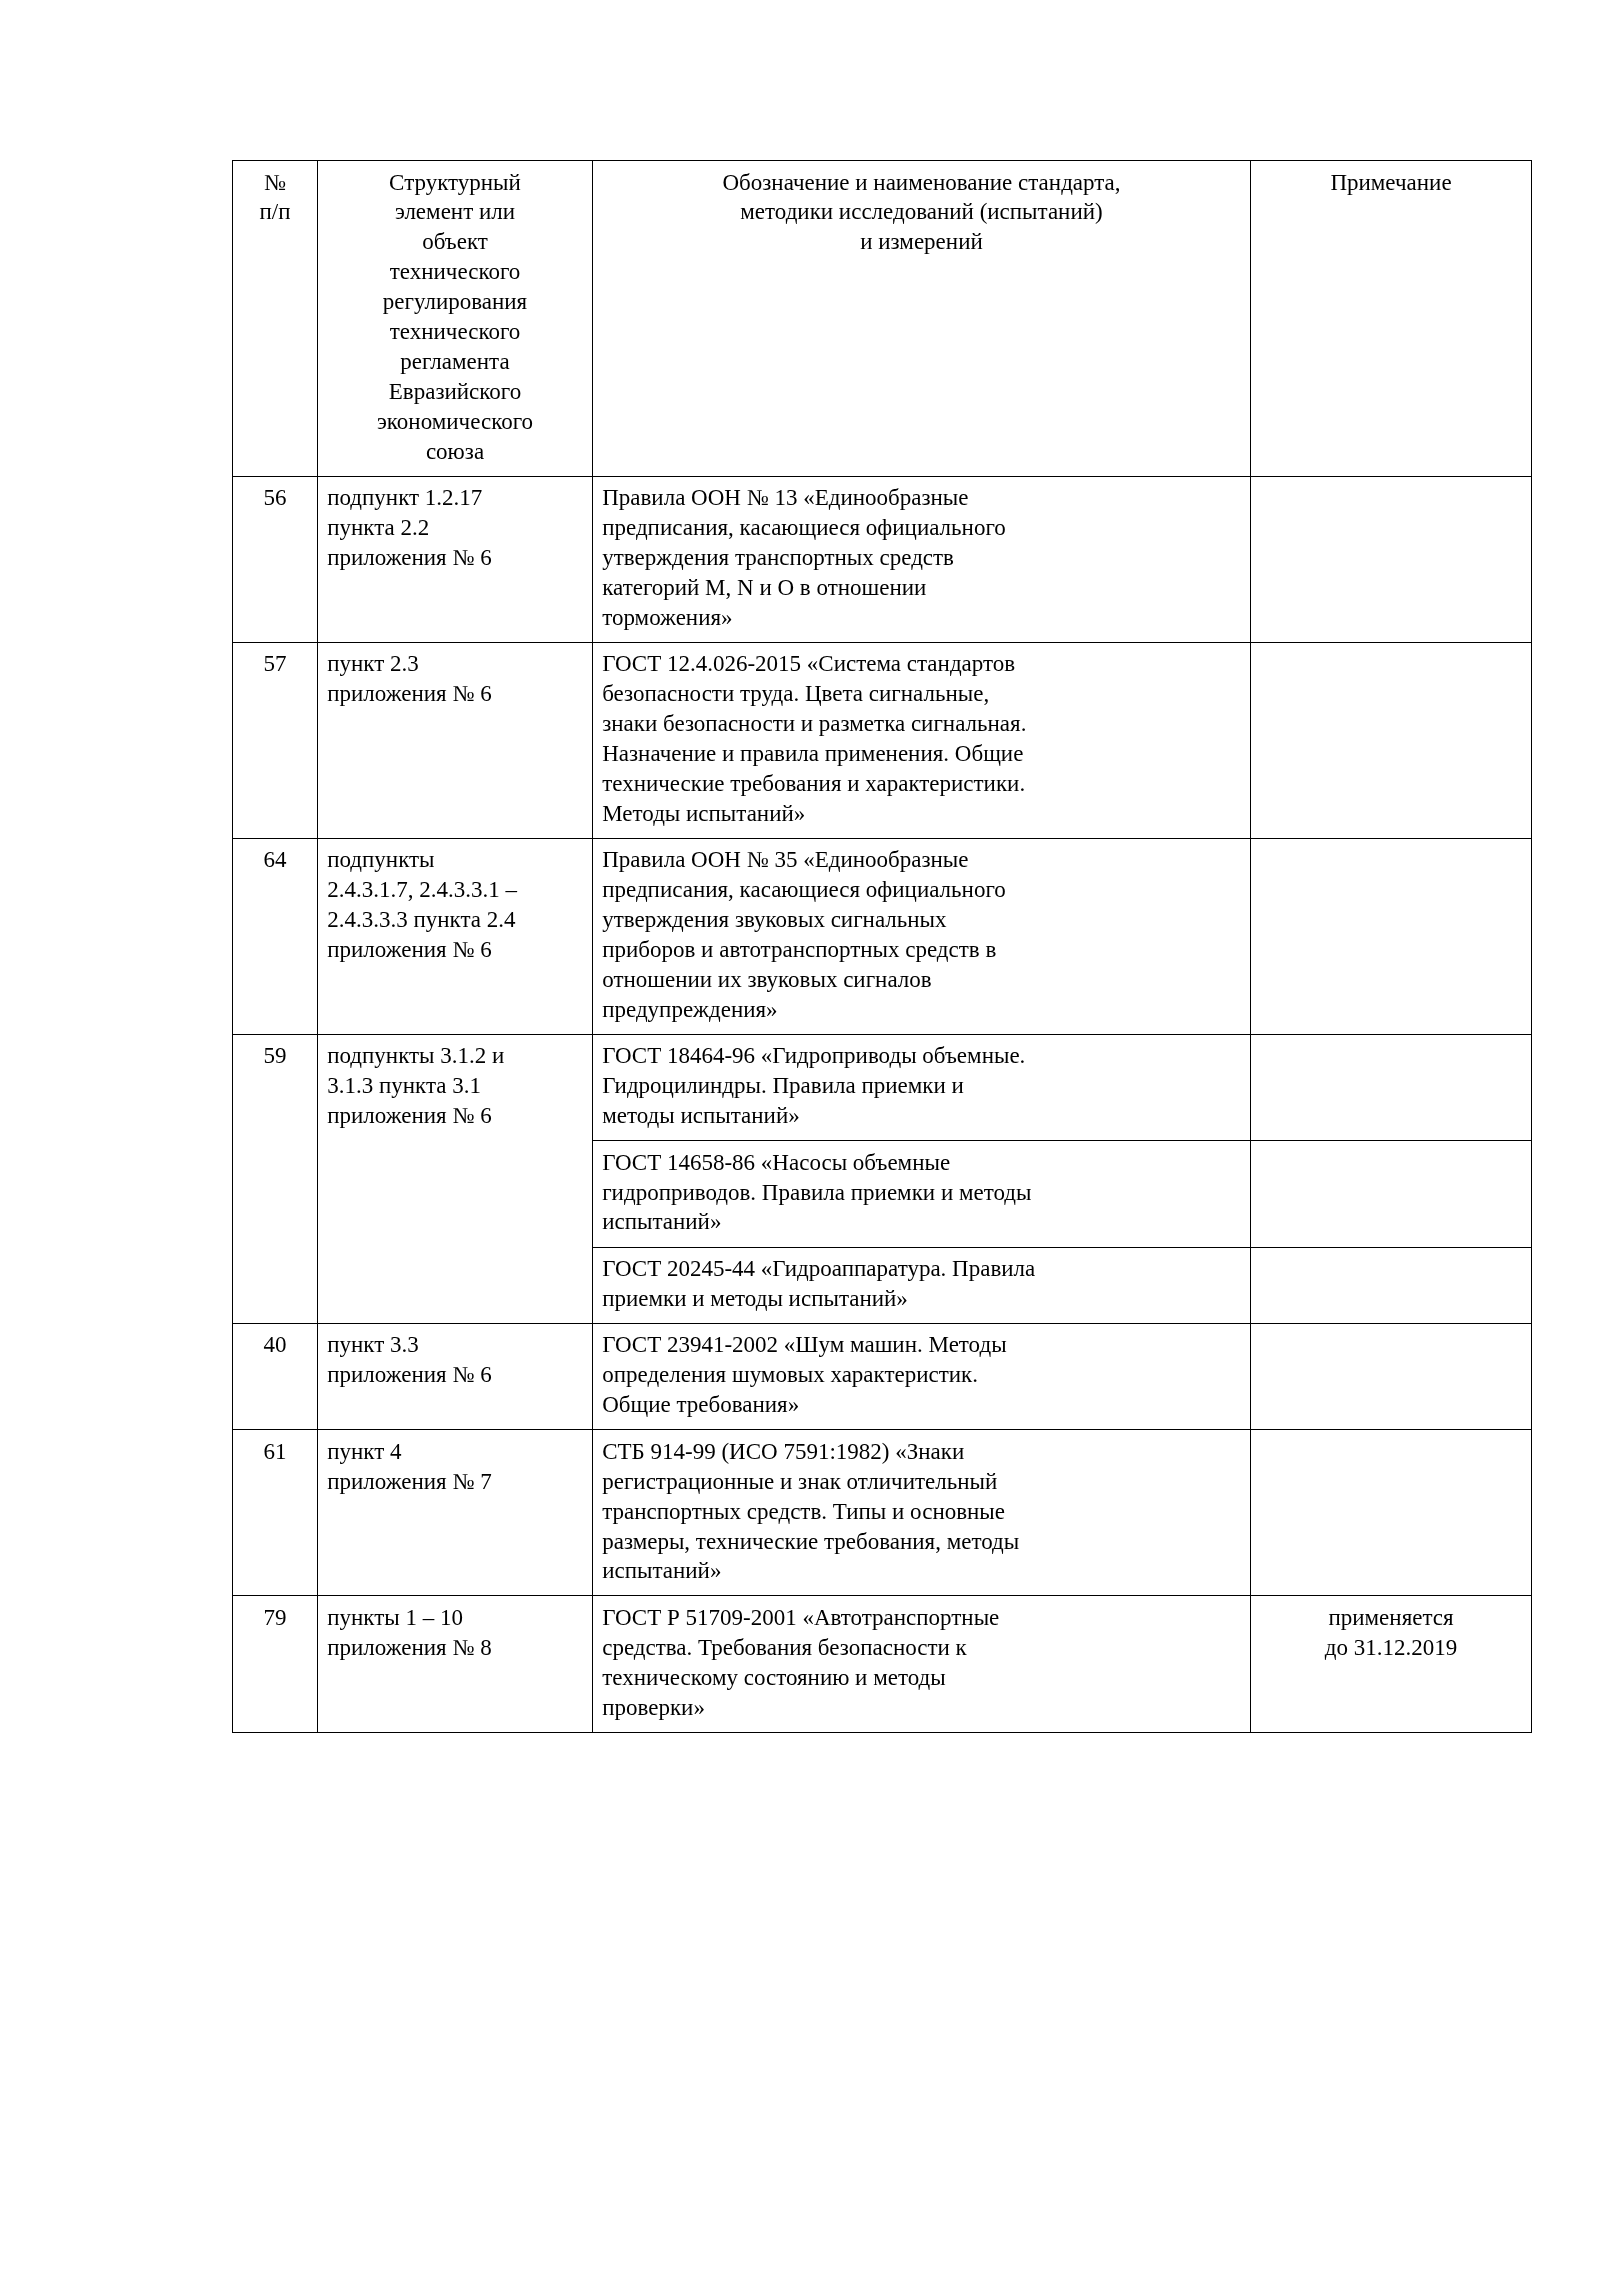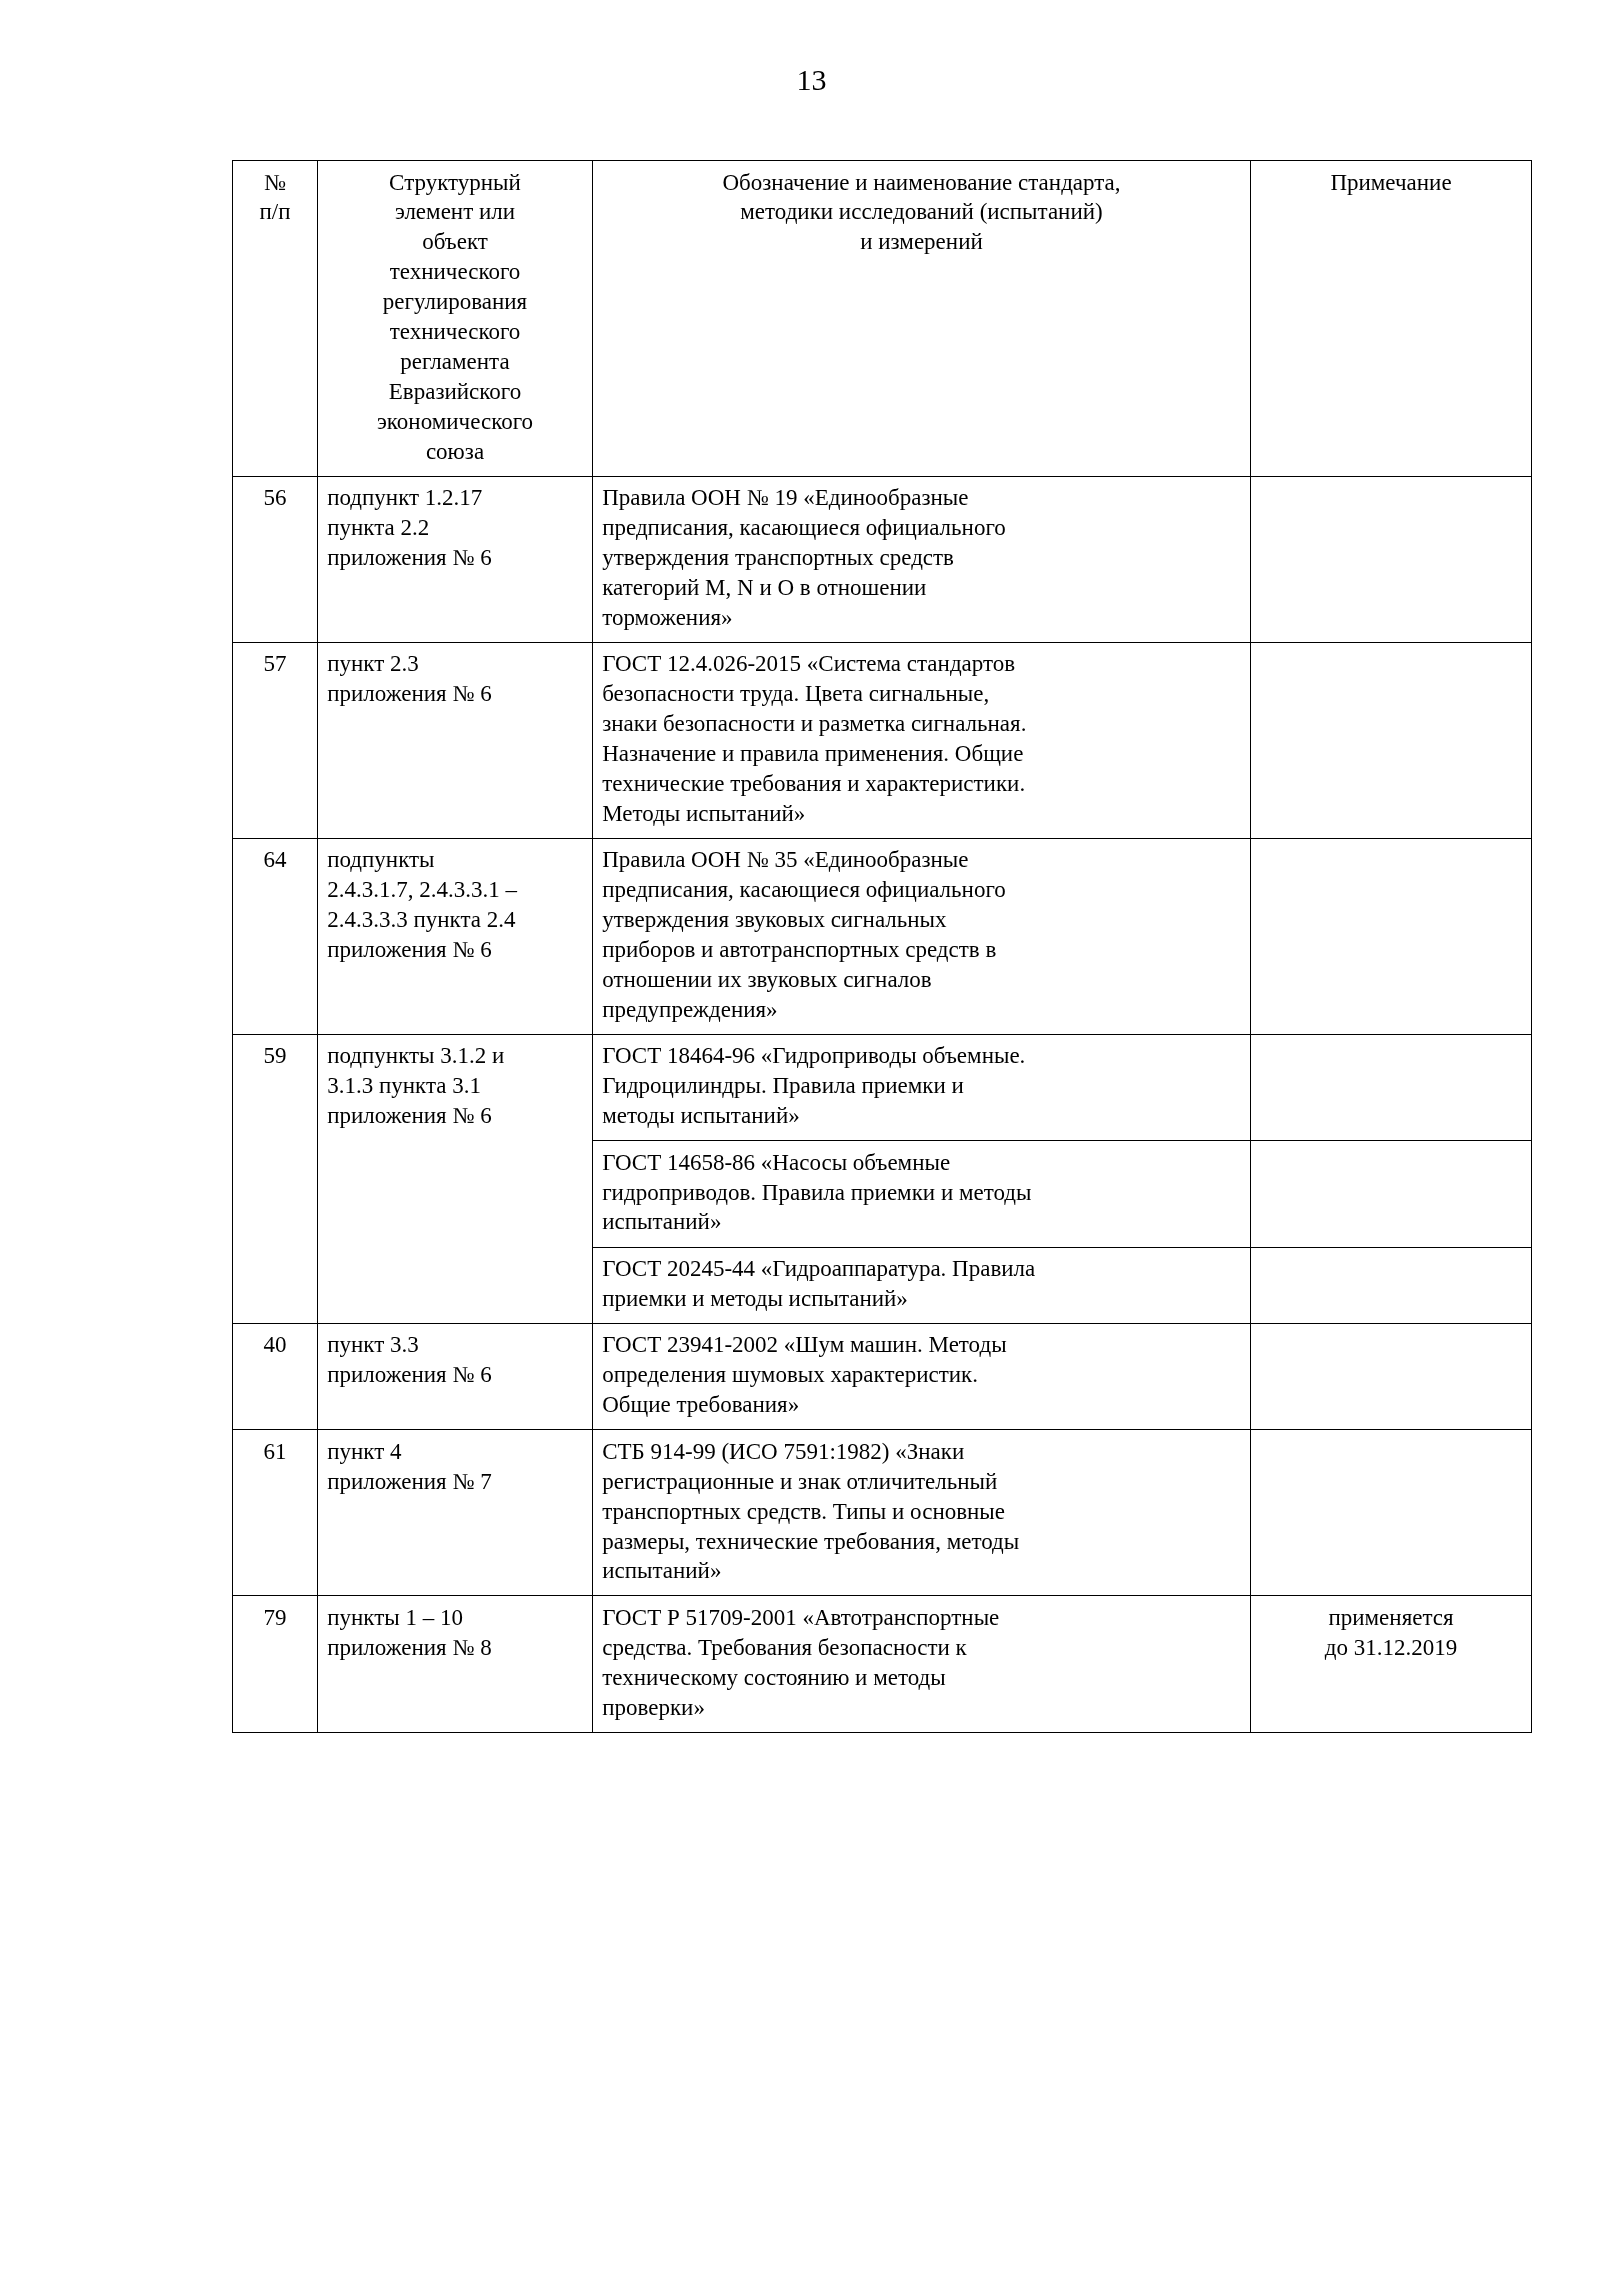--- a/index.html
+++ b/index.html
@@ -77,21 +77,20 @@
   .hdr-note .cell-text {
     white-space: pre-line;
   }
   .pad-bottom-big { padding-bottom: 30px; }
 </style>
 </head>
 <body>
 
 <div class="page">
 
-  <div class="page-number">13</div>
 
   <div class="table-wrap">
     <table class="doc-table">
       <colgroup>
         <col class="c-num">
         <col class="c-elem">
         <col class="c-std">
         <col class="c-note">
       </colgroup>
       <thead>
@@ -127,21 +126,21 @@
         <tr>
           <td class="num-cell pad-bottom-big">
               <div class="cell-text">56</div>
             </td>
           <td class="pad-bottom-big">
               <div class="cell-text">подпункт 1.2.17
 пункта 2.2
 приложения № 6</div>
             </td>
           <td class="pad-bottom-big">
-              <div class="cell-text">Правила ООН № 19 «Единообразные
+              <div class="cell-text">Правила ООН № 13 «Единообразные
 предписания, касающиеся официального
 утверждения транспортных средств
 категорий M, N и O в отношении
 торможения»</div>
             </td>
           <td class="note-cell pad-bottom-big">
               <div class="cell-text"></div>
             </td>
         </tr>
 

